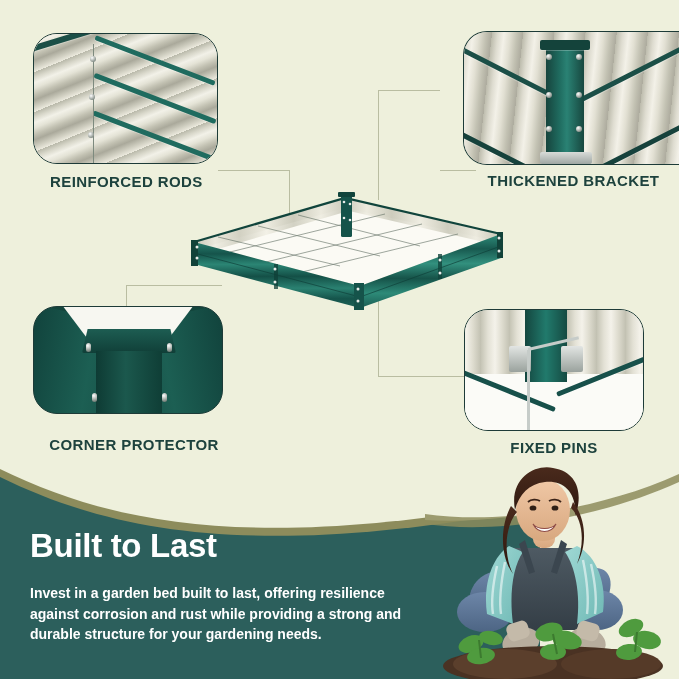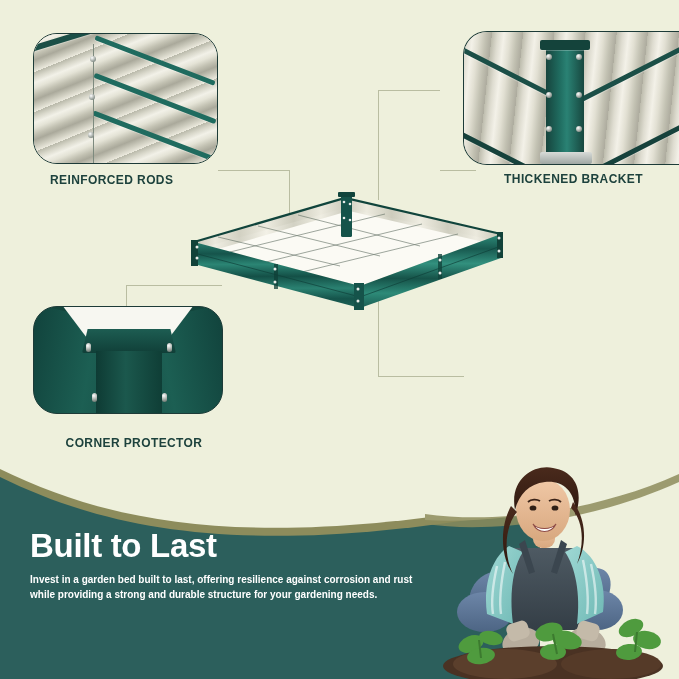--- a/index.html
+++ b/index.html
@@ -27,21 +27,21 @@
     border:1.6px solid #1d3b38;
     border-radius:24px;
     overflow:hidden;
     background:#dfe0d4;
   }
   .callout .cap {
     position:absolute; left:0; right:0;
     text-align:center;
     color:#1d423d;
     font-weight:bold;
-    font-size:12px;
+    font-size:15px;
     letter-spacing:.4px;
     white-space:nowrap;
   }
   .callout.cap-left .cap { text-align:left; }
 
   
   .corr {
     position:absolute; inset:-40%;
     background:repeating-linear-gradient(
       var(--ang, 160deg),
@@ -58,22 +58,22 @@
   
   .teal-band { position:absolute; left:0; top:455px; width:540px; height:224px; overflow:hidden; }
   .teal-fill { position:absolute; inset:0; background:#2c5f5c; }
   .curve-olive, .curve-cream { position:absolute; left:0; width:679px; }
 
   .headline {
     position:absolute; left:30px; top:72px;
     color:#ffffff; font-size:33px; font-weight:bold; letter-spacing:-.3px;
   }
   .subcopy {
-    position:absolute; left:30px; top:118px; width:395px;
-    color:#ffffff; font-size:10px; font-weight:bold; line-height:1.48;
+    position:absolute; left:30px; top:128px; width:395px;
+    color:#ffffff; font-size:14px; font-weight:bold; line-height:1.48;
   }
 
   
   .photo { position:absolute; left:425px; top:462px; width:254px; height:217px; overflow:hidden; }
 </style>
 </head>
 <body>
 
 <div id="stage">
 
@@ -160,20 +160,39 @@
       <div style="position:absolute; left:62px; top:44px; width:66px; height:80px;
                   background:linear-gradient(90deg,#0e3b34,#1b584d 45%,#0f3e36);"></div>
       <div class="screw" style="left:52px; top:36px; width:5px; height:9px; border-radius:3px;"></div>
       <div class="screw" style="left:133px; top:36px; width:5px; height:9px; border-radius:3px;"></div>
       <div class="screw" style="left:58px; top:86px; width:5px; height:9px; border-radius:3px;"></div>
       <div class="screw" style="left:128px; top:86px; width:5px; height:9px; border-radius:3px;"></div>
     </div>
     <div class="cap" style="top:130px; left:12px;">CORNER PROTECTOR</div>
   </div>
 
+  <div class="callout" style="left:464px; top:309px; width:180px; height:122px;">
+    <div class="frame">
+      <div class="corr" style="--ang:92deg; background:
+           repeating-linear-gradient(90deg,#c6c5b6 0px,#e3e1d5 7px,#f4f2ea 14px,#dedccf 21px,#c1c0b1 29px);"></div>
+      <div style="position:absolute; left:-10px; bottom:-6px; right:-10px; height:62px; background:#fbfbf7;"></div>
+      <div class="rod" style="left:-12px; top:56px; width:110px; height:5px; transform:rotate(22deg); transform-origin:left center; background:#17504a;"></div>
+      <div class="rod" style="left:92px; top:82px; width:112px; height:5px; transform:rotate(-22deg); transform-origin:left center; background:#17504a;"></div>
+      <div style="position:absolute; left:60px; top:-4px; width:42px; height:76px;
+                  background:linear-gradient(90deg,#14463f,#217a6c 50%,#154a42);"></div>
+      <div style="position:absolute; left:44px; top:36px; width:22px; height:26px;
+                  background:linear-gradient(180deg,#e2e5e3,#9aa29d); border-radius:2px;"></div>
+      <div style="position:absolute; left:96px; top:36px; width:22px; height:26px;
+                  background:linear-gradient(180deg,#e2e5e3,#9aa29d); border-radius:2px;"></div>
+      <div style="position:absolute; left:63px; top:38px; width:52px; height:2.5px;
+                  background:#c6ccc9; transform:rotate(-13deg); transform-origin:left center;"></div>
+      <div style="position:absolute; left:62px; top:40px; width:2.5px; height:82px; background:#c6ccc9;"></div>
+    </div>
+    <div class="cap" style="top:130px; left:0; right:0;">FIXED PINS</div>
+  </div>
 
   <div class="bed" style="left:170px; top:190px; width:355px; height:120px;">
     <svg viewBox="0 0 355 120" width="355" height="120">
       <defs>
         <linearGradient id="frontFace" x1="0" y1="0" x2="0" y2="1">
           <stop offset="0%" stop-color="#2a7f70"></stop>
           <stop offset="18%" stop-color="#15544b"></stop>
           <stop offset="34%" stop-color="#2b8574"></stop>
           <stop offset="52%" stop-color="#145047"></stop>
           <stop offset="70%" stop-color="#2a8171"></stop>

